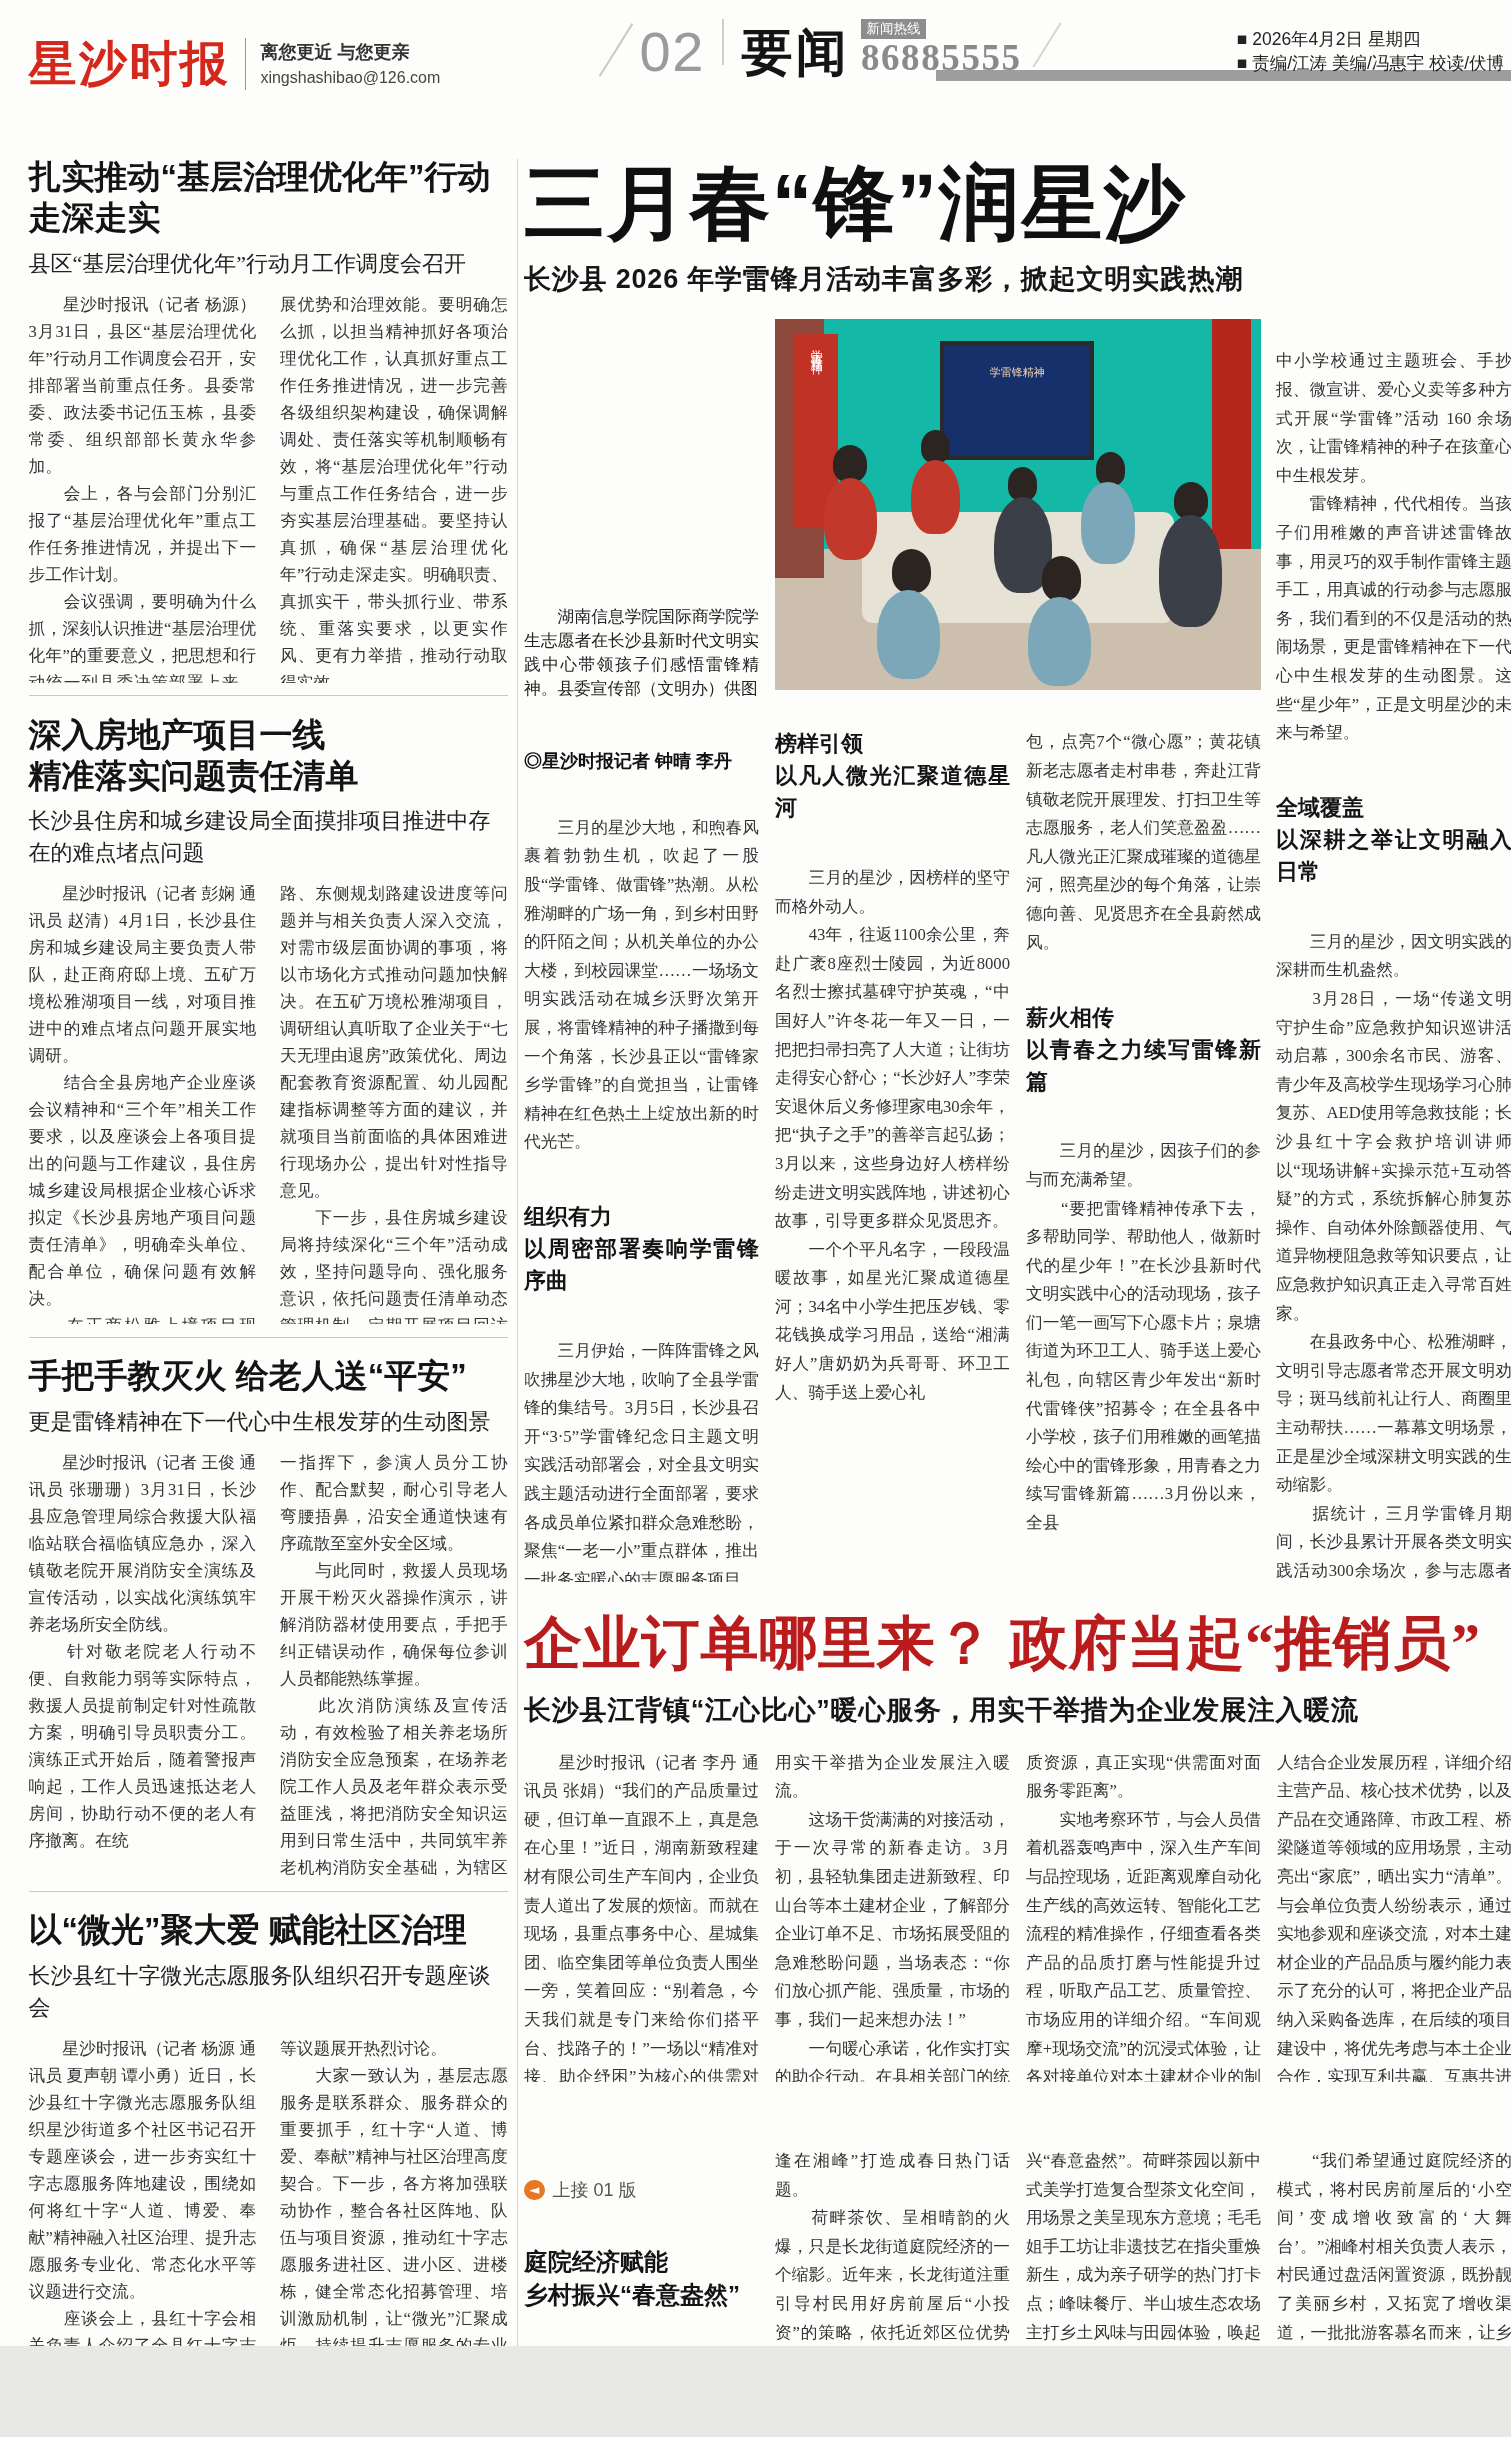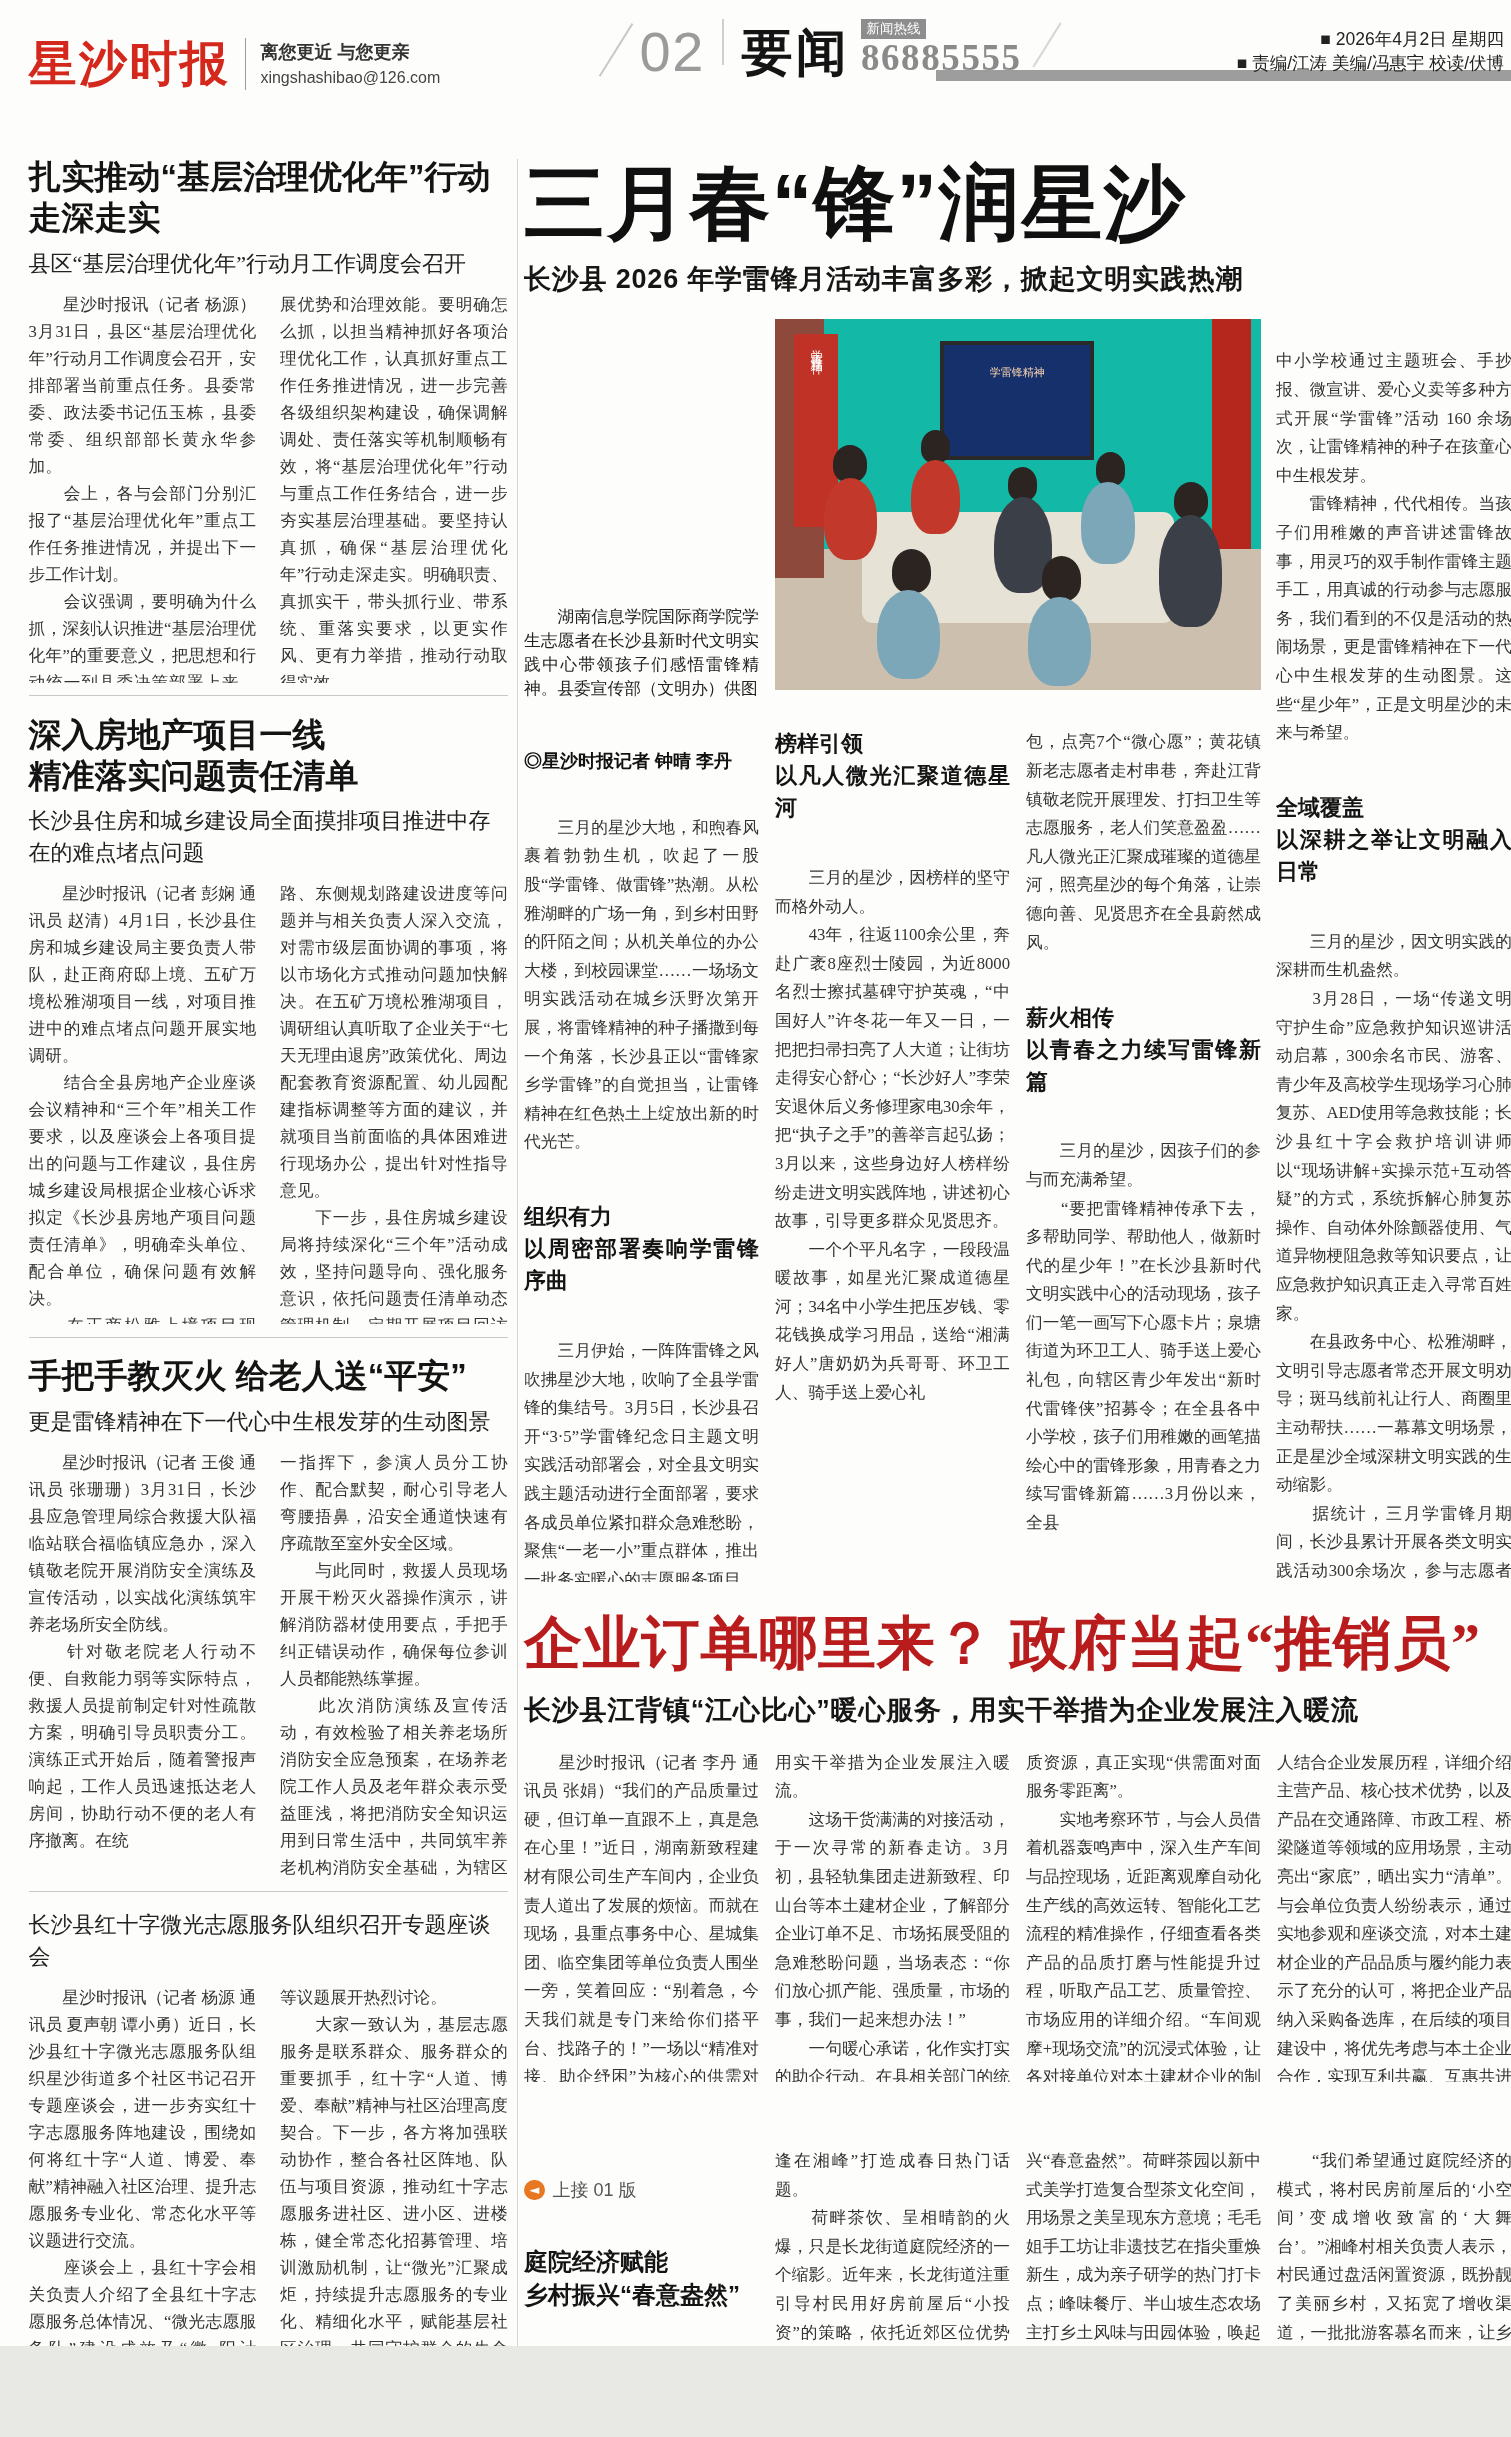--- a/index.html
+++ b/index.html
@@ -15,21 +15,21 @@
   .band{position:absolute;left:615px;top:19px;height:67px;display:flex;align-items:flex-start;}
   .slash{width:2.4px;height:62px;background:#c9c9c9;transform:rotate(32deg);margin-right:22px;}
   .pagenum{font-family:"Liberation Sans",sans-serif;font-size:56px;color:#9b9b9b;letter-spacing:1.6px;}
   .band-div{width:1.6px;height:46px;background:#cfcfcf;margin:0 17.5px;}
   .secname{font-family:"Liberation Sans",sans-serif;font-weight:900;font-size:51px;color:#141414;letter-spacing:3.2px;}
   .hotline-wrap{margin-left:11px;display:flex;flex-direction:column;align-items:flex-start;}
   .hotline-tag{font-family:"Liberation Sans",sans-serif;font-size:13.5px;color:#fff;background:#8d8d8d;padding:0.8px 5.6px;}
   .hotline-num{font-family:"Liberation Serif",serif;font-weight:bold;font-size:37px;color:#8a8a8a;letter-spacing:1.6px;line-height:1.05;}
   .endslash{width:2.4px;height:52px;background:#d6d6d6;transform:rotate(32deg);margin-left:24px;}
   .graybar{position:absolute;left:936px;top:70px;width:575px;height:11px;background:#9d9d9d;}
-  .dateblock{position:absolute;right:8px;top:27px;text-align:right;font-family:"Liberation Sans",sans-serif;}
+  .dateblock{position:absolute;right:8px;top:27px;font-family:"Liberation Sans",sans-serif;}
   .dateline{font-size:17.5px;color:#222;line-height:24px;}
   
   .leftcol{position:absolute;left:28.6px;top:156px;width:479px;}
   .vrule{position:absolute;left:517px;top:159px;width:0.8px;height:2273px;background:#d5d5d0;}
   .art{margin-bottom:12.7px;}
   .art + .art{border-top:0.8px solid #c9c9c4;padding-top:17.5px;}
   .art-title{font-family:"Liberation Sans",sans-serif;font-weight:900;font-size:33px;line-height:41px;color:#141414;white-space:pre-line;margin-bottom:9.5px;}
   .art-sub{font-size:22px;line-height:32px;color:#222;margin-bottom:11px;}
   .tcols{display:flex;gap:24px;}
   .tcol{width:232px;overflow:hidden;font-size:16.7px;line-height:27px;text-align:justify;white-space:pre-line;color:#333;}
@@ -145,20 +145,21 @@
       <div class="tcols">
         <div class="tcol h555">　　星沙时报讯（记者 王俊 通讯员 张珊珊）3月31日，长沙县应急管理局综合救援大队福临站联合福临镇应急办，深入镇敬老院开展消防安全演练及宣传活动，以实战化演练筑牢养老场所安全防线。
 　　针对敬老院老人行动不便、自救能力弱等实际特点，救援人员提前制定针对性疏散方案，明确引导员职责分工。演练正式开始后，随着警报声响起，工作人员迅速抵达老人房间，协助行动不便的老人有序撤离。在统</div>
         <div class="tcol h555">一指挥下，参演人员分工协作、配合默契，耐心引导老人弯腰捂鼻，沿安全通道快速有序疏散至室外安全区域。
 　　与此同时，救援人员现场开展干粉灭火器操作演示，讲解消防器材使用要点，手把手纠正错误动作，确保每位参训人员都能熟练掌握。
 　　此次消防演练及宣传活动，有效检验了相关养老场所消防安全应急预案，在场养老院工作人员及老年群众表示受益匪浅，将把消防安全知识运用到日常生活中，共同筑牢养老机构消防安全基础，为辖区老年人安享幸福晚年提供了安全保障。</div>
       </div>
     </div>
 
     <div class="art">
+      <div class="art-title">以“微光”聚大爱 赋能社区治理</div>
       <div class="art-sub">长沙县红十字微光志愿服务队组织召开专题座谈会</div>
       <div class="tcols">
         <div class="tcol h555">　　星沙时报讯（记者 杨源 通讯员 夏声朝 谭小勇）近日，长沙县红十字微光志愿服务队组织星沙街道多个社区书记召开专题座谈会，进一步夯实红十字志愿服务阵地建设，围绕如何将红十字“人道、博爱、奉献”精神融入社区治理、提升志愿服务专业化、常态化水平等议题进行交流。
 　　座谈会上，县红十字会相关负责人介绍了全县红十字志愿服务总体情况、“微光志愿服务队”建设成效及“微·阳计划”“三献宣传”“应急救护科普”等品牌项目的服务运作方式。各社区书记结合辖区实际，分别汇报了社区志愿服务开展现状、特色做法，以及在老年人、青少年等重点人群服务帮扶中遇到的困难，</div>
         <div class="tcol h555">等议题展开热烈讨论。
 　　大家一致认为，基层志愿服务是联系群众、服务群众的重要抓手，红十字“人道、博爱、奉献”精神与社区治理高度契合。下一步，各方将加强联动协作，整合各社区阵地、队伍与项目资源，推动红十字志愿服务进社区、进小区、进楼栋，健全常态化招募管理、培训激励机制，让“微光”汇聚成炬，持续提升志愿服务的专业化、精细化水平，赋能基层社区治理，共同守护群众的生命健康与美好生活。</div>
       </div>
     </div>
   </div>
 

